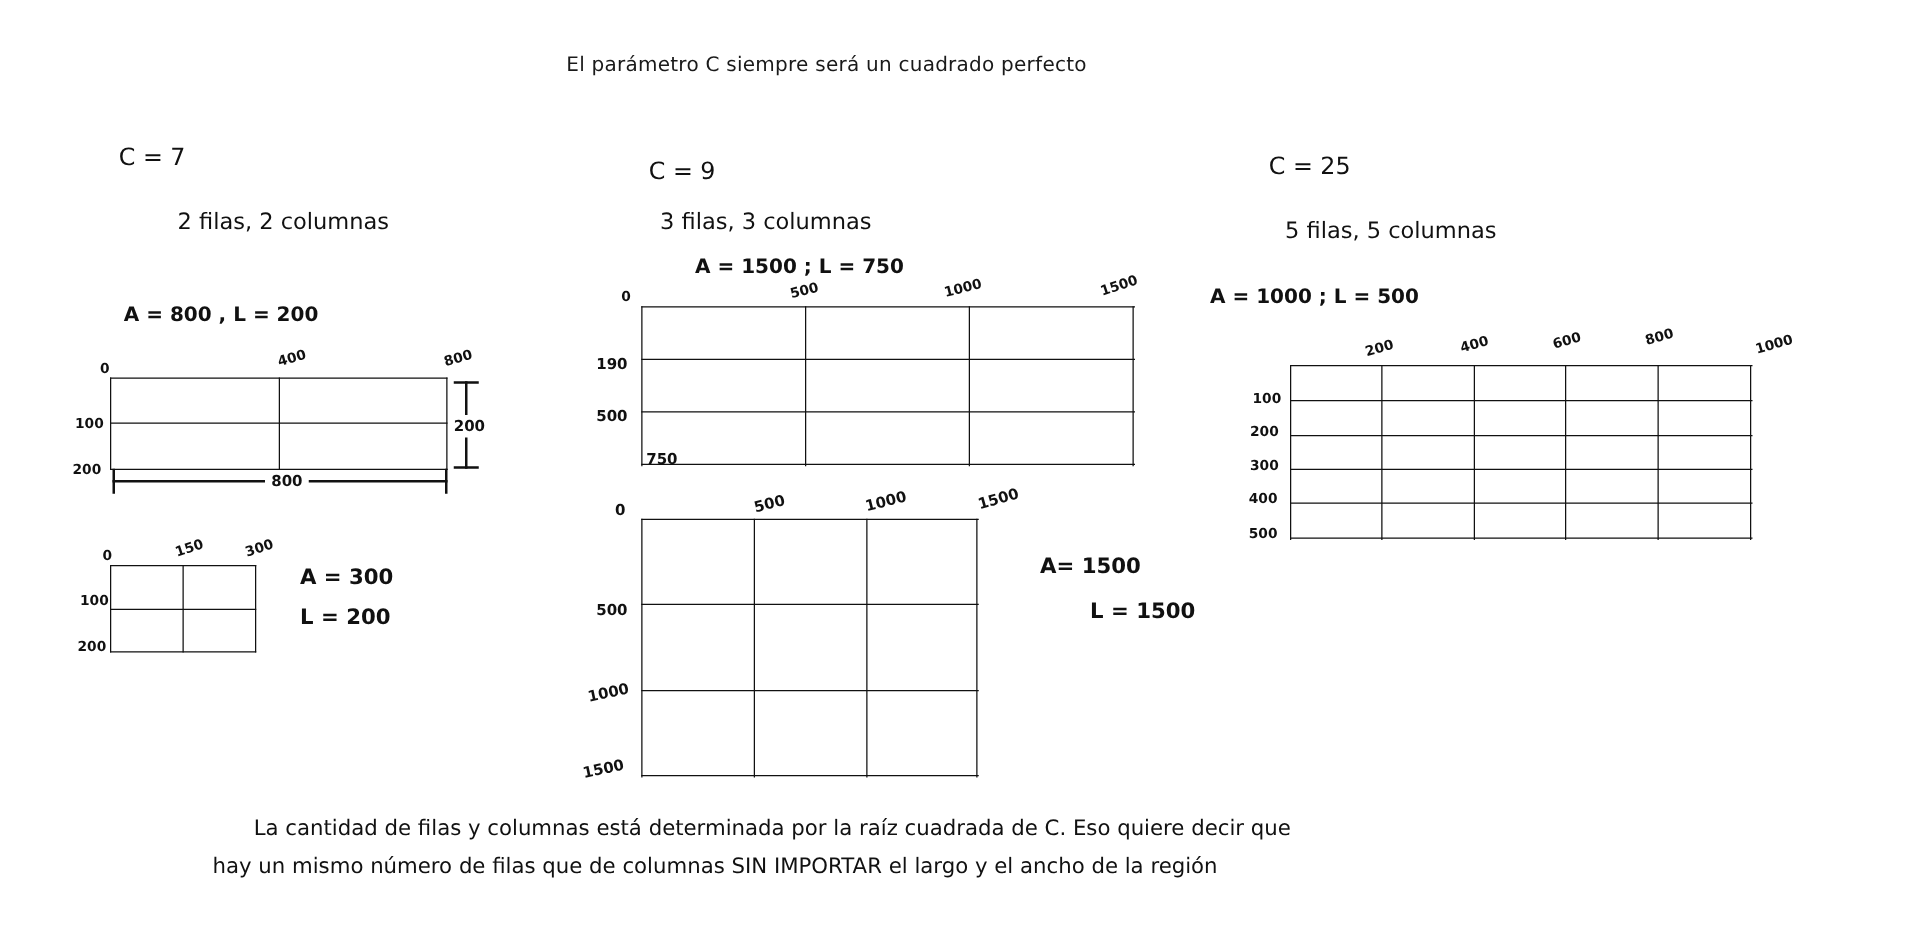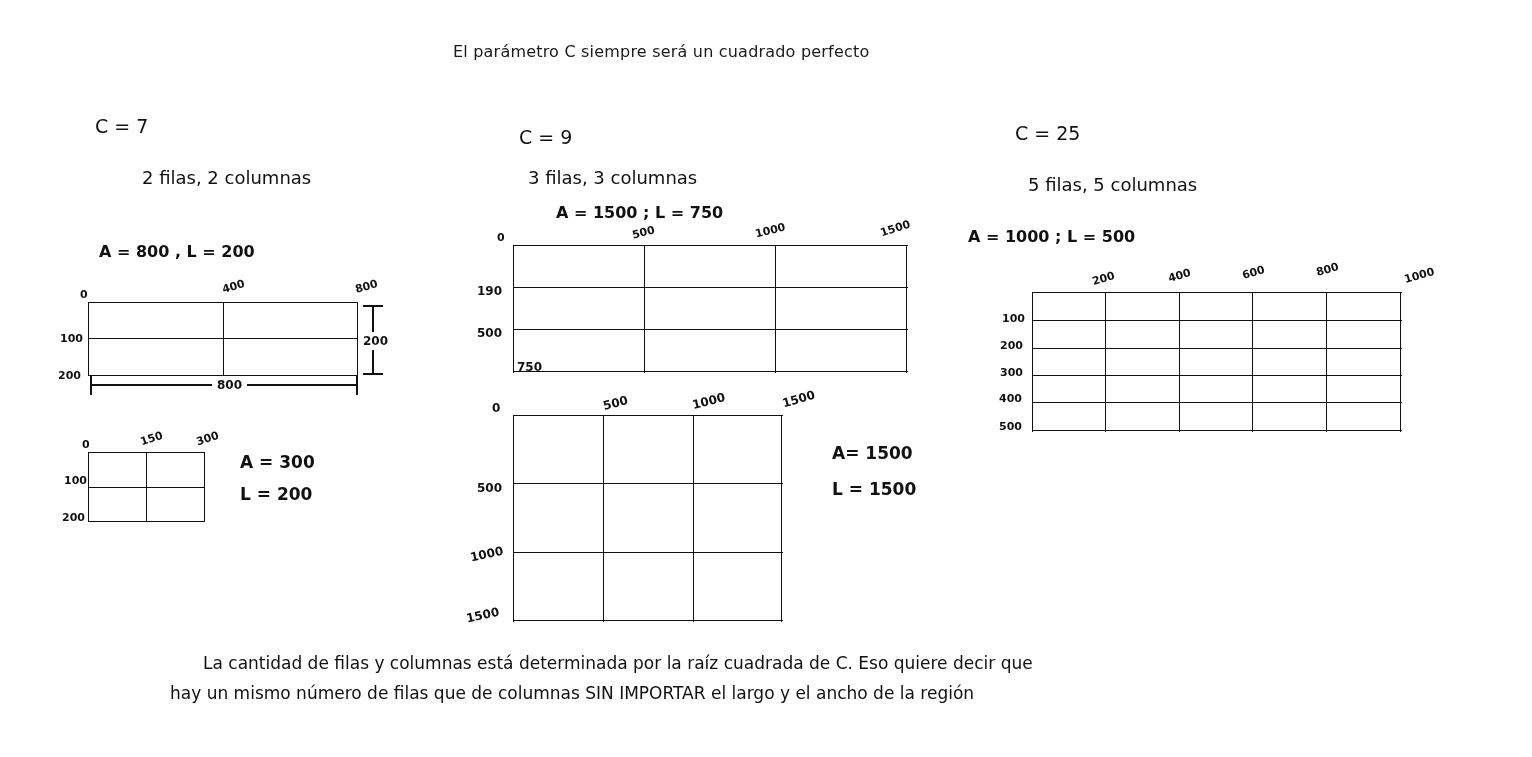--- a/index.html
+++ b/index.html
@@ -111,21 +111,21 @@
   <div class="cellline vline" style="left:268px;height:207px;"></div>
 </div>
 <div class="abs tickBig hand" style="left:492px;top:401px;">0</div>
 <div class="abs tickBig hand" style="left:603px;top:396px;transform:rotate(-14deg);">500</div>
 <div class="abs tickBig hand" style="left:692px;top:394px;transform:rotate(-14deg);">1000</div>
 <div class="abs tickBig hand" style="left:782px;top:392px;transform:rotate(-16deg);">1500</div>
 <div class="abs tickBig hand" style="left:477px;top:481px;">500</div>
 <div class="abs tickBig hand" style="left:470px;top:547px;transform:rotate(-12deg);">1000</div>
 <div class="abs tickBig hand" style="left:466px;top:608px;transform:rotate(-12deg);">1500</div>
 <div class="abs bigText hand" style="left:832px;top:443px;">A= 1500</div>
-<div class="abs bigText hand" style="left:832px;top:479px;">L = 1500</div>
+<div class="abs bigText hand" style="left:872px;top:479px;">L = 1500</div>
 
 <div class="abs caseLabel hand" style="left:1015px;top:122px;">C = 25</div>
 <div class="abs subLabel hand" style="left:1028px;top:174px;">5 filas, 5 columnas</div>
 <div class="abs alLabel hand" style="left:968px;top:227px;">A = 1000 ;  L = 500</div>
 
 <div class="grid" style="left:1032px;top:292px;width:370px;height:140px;">
   <div class="cellline hline" style="top:0;width:370px;"></div>
   <div class="cellline hline" style="top:28px;width:370px;"></div>
   <div class="cellline hline" style="top:56px;width:370px;"></div>
   <div class="cellline hline" style="top:83px;width:370px;"></div>

